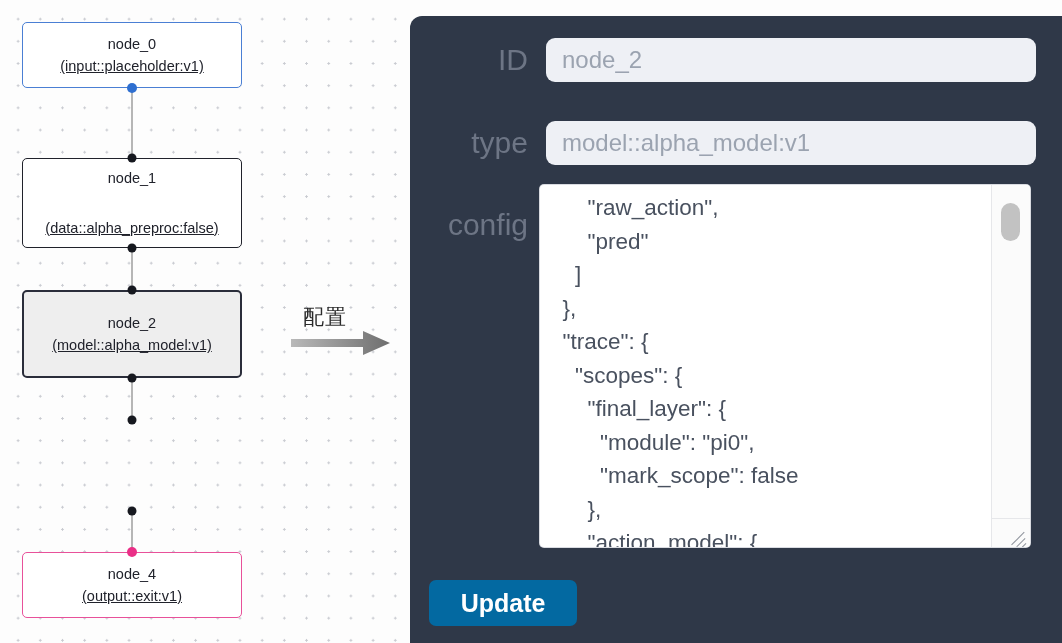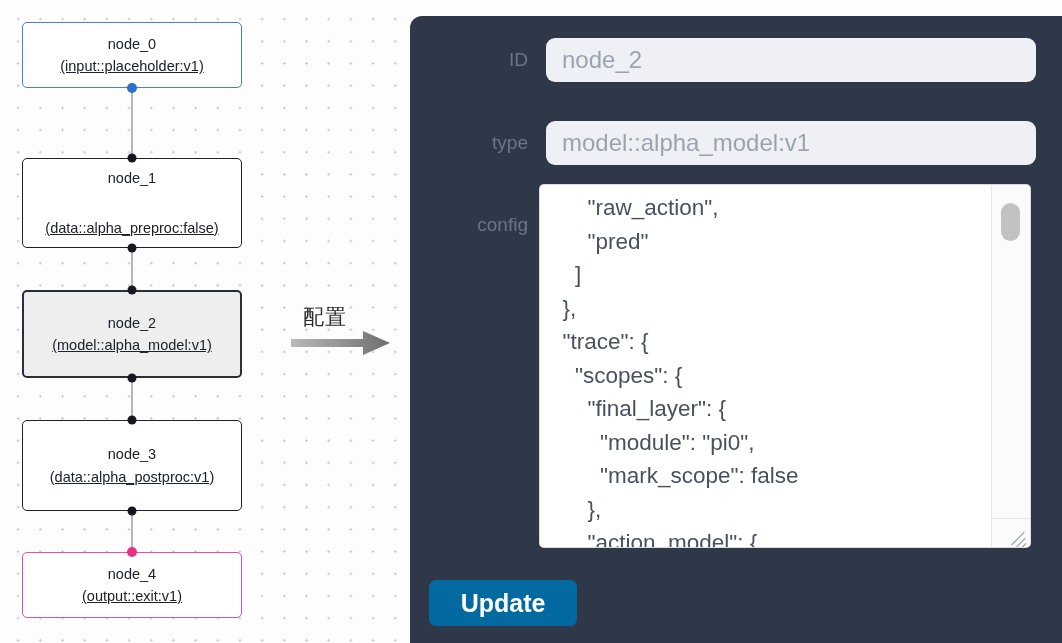--- a/index.html
+++ b/index.html
@@ -104,21 +104,21 @@
     position: absolute;
     display: flex;
     align-items: flex-start;
   }
   .field-label {
     width: 118px;
     text-align: right;
     padding-right: 18px;
     box-sizing: border-box;
     color: #6d7585;
-    font-size: 19px;
+    font-size: 30px;
     line-height: 1;
   }
   .field-input {
     box-sizing: border-box;
     background: #eef0f5;
     border: none;
     border-radius: 9px;
     color: #9ba3b0;
     font-family: "Liberation Sans", sans-serif;
     font-size: 24px;
@@ -239,24 +239,20 @@
   <div class="handle" style="left:132px; top:158px;"></div>
   <div class="handle" style="left:132px; top:248px;"></div>
 
   <div class="node is-selected" style="left:22px; top:290px; width:220px; height:88px;">
     <div class="n-title">node_2</div>
     <div class="n-sub">(model::alpha_model:v1)</div>
   </div>
   <div class="handle" style="left:132px; top:290px;"></div>
   <div class="handle" style="left:132px; top:378px;"></div>
 
-  <div class="node" style="left:22px; top:420px; width:220px; height:91px;">
-    <div class="n-title">node_3</div>
-    <div class="n-sub">(data::alpha_postproc:v1)</div>
-  </div>
   <div class="handle" style="left:132px; top:420px;"></div>
   <div class="handle" style="left:132px; top:511px;"></div>
 
   <div class="node is-output" style="left:22px; top:552px; width:220px; height:66px;">
     <div class="n-title">node_4</div>
     <div class="n-sub">(output::exit:v1)</div>
   </div>
   <div class="handle h-pink" style="left:132px; top:552px;"></div>
 
   <div class="mid-label" style="left:303px; top:303px;">配置</div>

